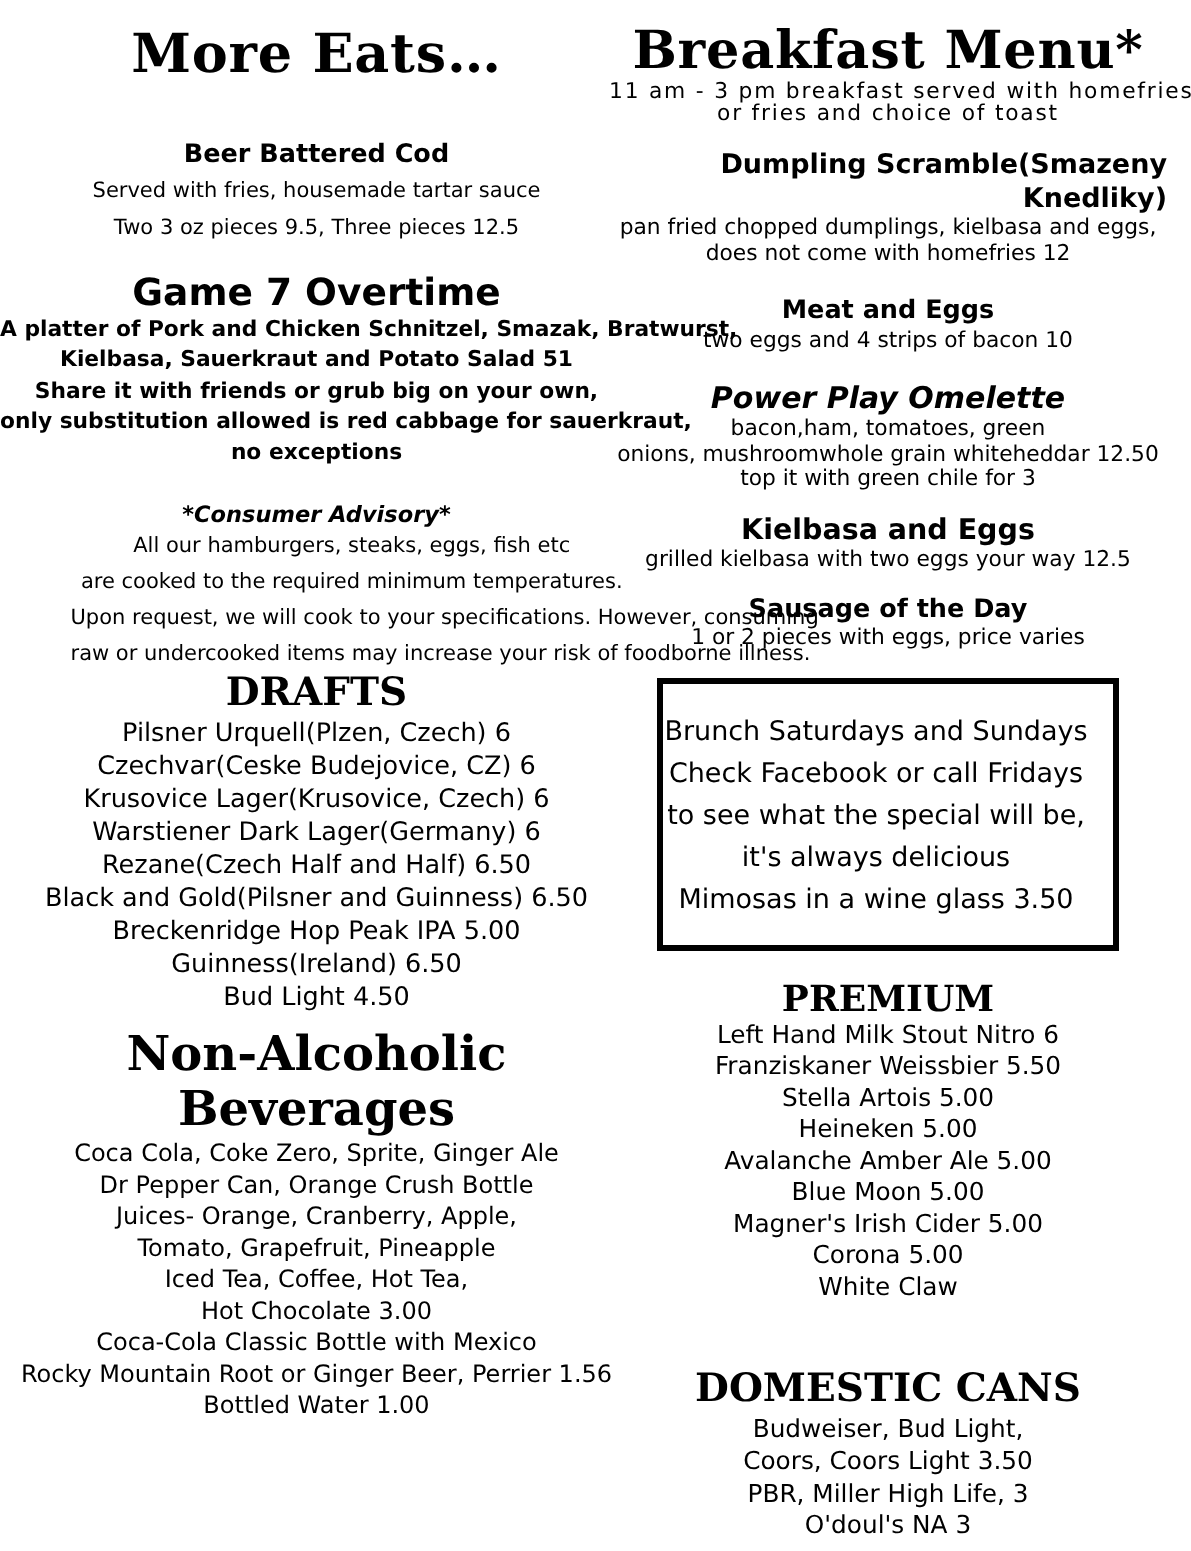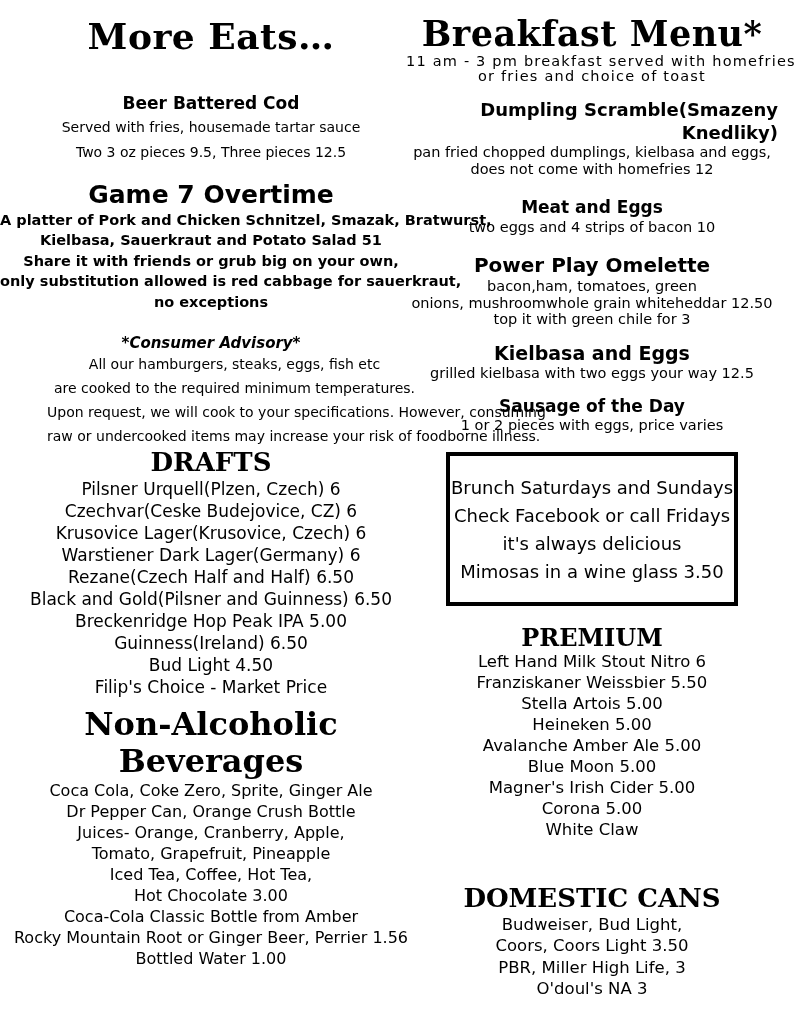--- a/index.html
+++ b/index.html
@@ -25,38 +25,38 @@
   .nonalc-head{font-size:32px;margin-top:8px;}
   .premium-head{font-size:24px;margin-top:18px;}
   .domestic-head{font-size:26px;margin-top:44px;}
   
   .sub-head{font-weight:bold;line-height:1.25;}
   .beer-head{font-size:17px;margin-top:36px;}
   .game-head{font-size:25px;margin-top:14px;font-weight:600;}
   .adv-head{font-size:15px;margin-top:22px;font-style:italic;font-weight:700;}
   .dump-head{font-size:18px;margin-top:16px;text-align:right;}
   .meat-head{font-size:17px;margin-top:20px;}
-  .power-head{font-size:20px;margin-top:18px;font-weight:600;}
+  .power-head{font-size:20px;margin-top:18px;font-weight:600;font-style:italic;}
   .kiel-head{font-size:19px;margin-top:14px;font-weight:600;}
   .saus-head{font-size:17px;margin-top:14px;}
   
   .beer-lines .line{font-size:14px;line-height:25px;}
   .game-lines .line{font-size:14.5px;line-height:20.5px;font-weight:600;}
   .adv-lines .line{font-size:14px;line-height:24px;padding-left:47px;}
   .drafts-lines .line{font-size:17px;line-height:22px;}
   .nonalc-lines .line{font-size:16px;line-height:21px;}
   .subtitle-lines .line{font-size:14.5px;line-height:14.5px;letter-spacing:1.2px;}
   .rbody .line{font-size:14.5px;line-height:16.5px;font-weight:500;}
   .premium-lines .line{font-size:16.5px;line-height:21px;}
   .domestic-lines .line{font-size:16.5px;line-height:21.5px;}
   
   .brunch-box{
     width:284px;margin:18px auto 0 auto;
     border:4px solid #000000;
-    padding:18px 0 16px 0;
+    padding:18px 16px 16px 0;
   }
   .brunch-box .line{font-size:18px;line-height:28px;}
 </style>
 </head>
 <body>
 
 <div class="page">
 
   <div class="col col-left">
     <div class="serif-head h1">More Eats…</div>
@@ -95,34 +95,33 @@
       <div class="drafts-lines">
           <div class="line">Pilsner Urquell(Plzen, Czech) 6</div>
           <div class="line">Czechvar(Ceske Budejovice, CZ) 6</div>
           <div class="line">Krusovice Lager(Krusovice, Czech) 6</div>
           <div class="line">Warstiener Dark Lager(Germany) 6</div>
           <div class="line">Rezane(Czech Half and Half) 6.50</div>
           <div class="line">Black and Gold(Pilsner and Guinness) 6.50</div>
           <div class="line">Breckenridge Hop Peak IPA 5.00</div>
           <div class="line">Guinness(Ireland) 6.50</div>
           <div class="line">Bud Light 4.50</div>
-          <div class="line">Filip's Choice - Market Price</div>
         </div>
     </div>
 
     <div>
       <div class="serif-head nonalc-head">Non-Alcoholic Beverages</div>
       <div class="nonalc-lines">
           <div class="line">Coca Cola, Coke Zero, Sprite, Ginger Ale</div>
           <div class="line">Dr Pepper Can, Orange Crush Bottle</div>
           <div class="line">Juices- Orange, Cranberry, Apple,</div>
           <div class="line">Tomato, Grapefruit, Pineapple</div>
           <div class="line">Iced Tea, Coffee, Hot Tea,</div>
           <div class="line">Hot Chocolate 3.00</div>
-          <div class="line">Coca-Cola Classic Bottle from Amber</div>
+          <div class="line">Coca-Cola Classic Bottle with Mexico</div>
           <div class="line">Rocky Mountain Root or Ginger Beer, Perrier 1.56</div>
           <div class="line">Bottled Water 1.00</div>
         </div>
     </div>
   </div>
 
   <div class="col col-right">
     <div class="serif-head h1-right">Breakfast Menu*</div>
     <div class="subtitle-lines">
         <div class="line">11 am - 3 pm  breakfast served with homefries</div>
@@ -164,20 +163,21 @@
       <div class="sub-head saus-head">Sausage of the Day</div>
       <div class="rbody">
           <div class="line">1 or 2 pieces with eggs,  price varies</div>
         </div>
     </div>
 
     <div class="brunch-box">
       <div>
           <div class="line">Brunch Saturdays and Sundays</div>
           <div class="line">Check Facebook or call Fridays</div>
+          <div class="line">to see what the special will be,</div>
           <div class="line">it's always delicious</div>
           <div class="line">Mimosas in a wine glass 3.50</div>
         </div>
     </div>
 
     <div>
       <div class="serif-head premium-head">PREMIUM</div>
       <div class="premium-lines">
           <div class="line">Left Hand Milk Stout Nitro 6</div>
           <div class="line">Franziskaner Weissbier 5.50</div>

